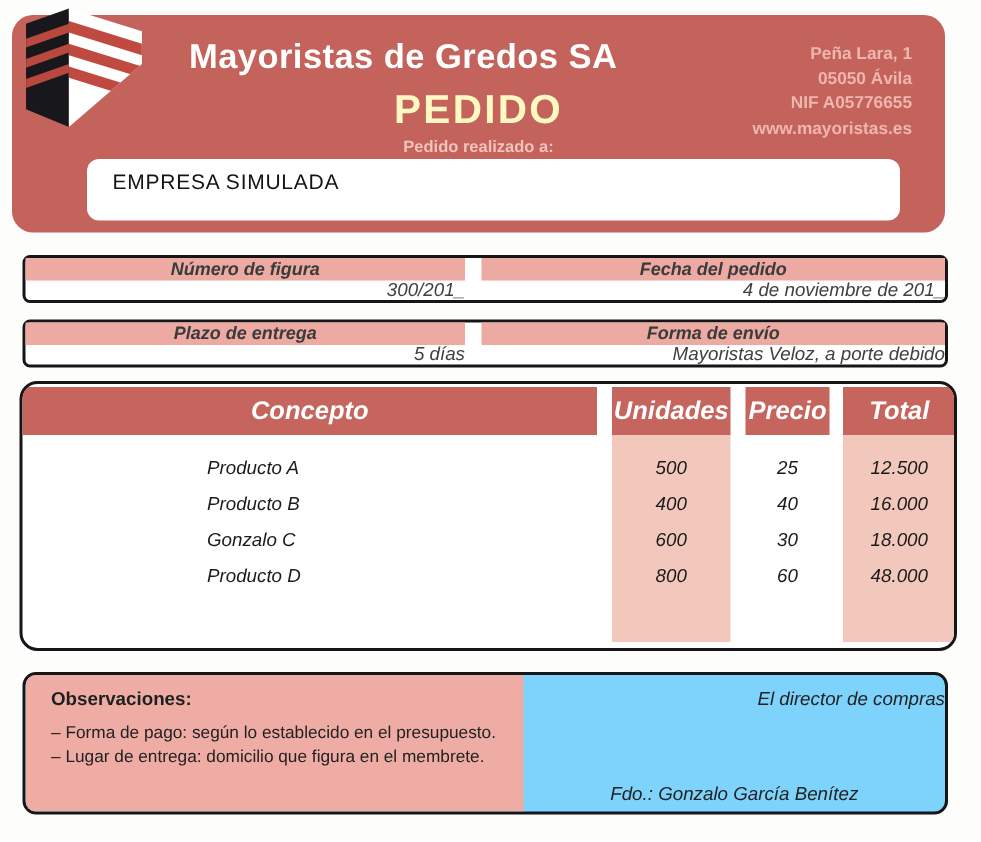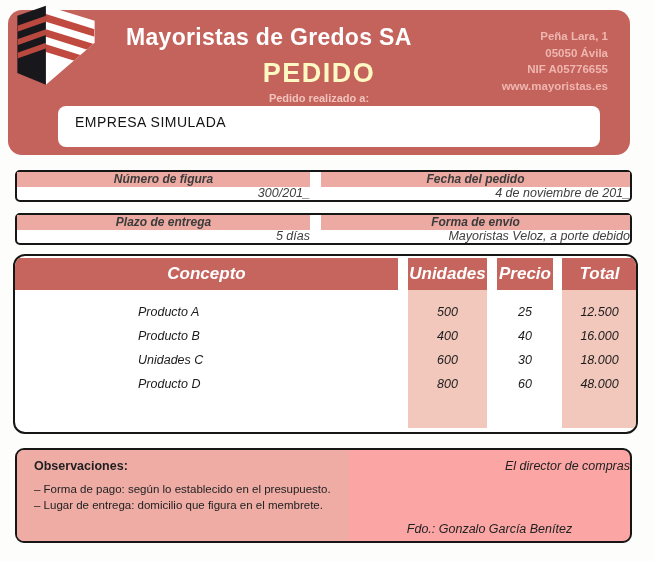--- a/index.html
+++ b/index.html
@@ -163,21 +163,21 @@
   .item-row.r2 { top: 92px; }
   .item-row.r3 { top: 116px; }
 
   
   .obs-box {
     position: absolute;
     left: 15px; top: 448px;
     width: 617px; height: 95px;
     border: 2px solid #161616;
     border-radius: 9px;
-    background: #fca5a5;
+    background: #7dd3fc;
     overflow: hidden;
   }
   .obs-pink {
     position: absolute;
     left: 0; top: 0;
     width: 332px; height: 100%;
     background: #eeaca5;
   }
   .obs-title {
     position: absolute;
@@ -284,21 +284,21 @@
       <span class="c-precio">25</span>
       <span class="c-total">12.500</span>
     </div>
     <div class="item-row r1">
       <span class="c-concepto">Producto B</span>
       <span class="c-unidades">400</span>
       <span class="c-precio">40</span>
       <span class="c-total">16.000</span>
     </div>
     <div class="item-row r2">
-      <span class="c-concepto">Unidades C</span>
+      <span class="c-concepto">Gonzalo C</span>
       <span class="c-unidades">600</span>
       <span class="c-precio">30</span>
       <span class="c-total">18.000</span>
     </div>
     <div class="item-row r3">
       <span class="c-concepto">Producto D</span>
       <span class="c-unidades">800</span>
       <span class="c-precio">60</span>
       <span class="c-total">48.000</span>
     </div>

